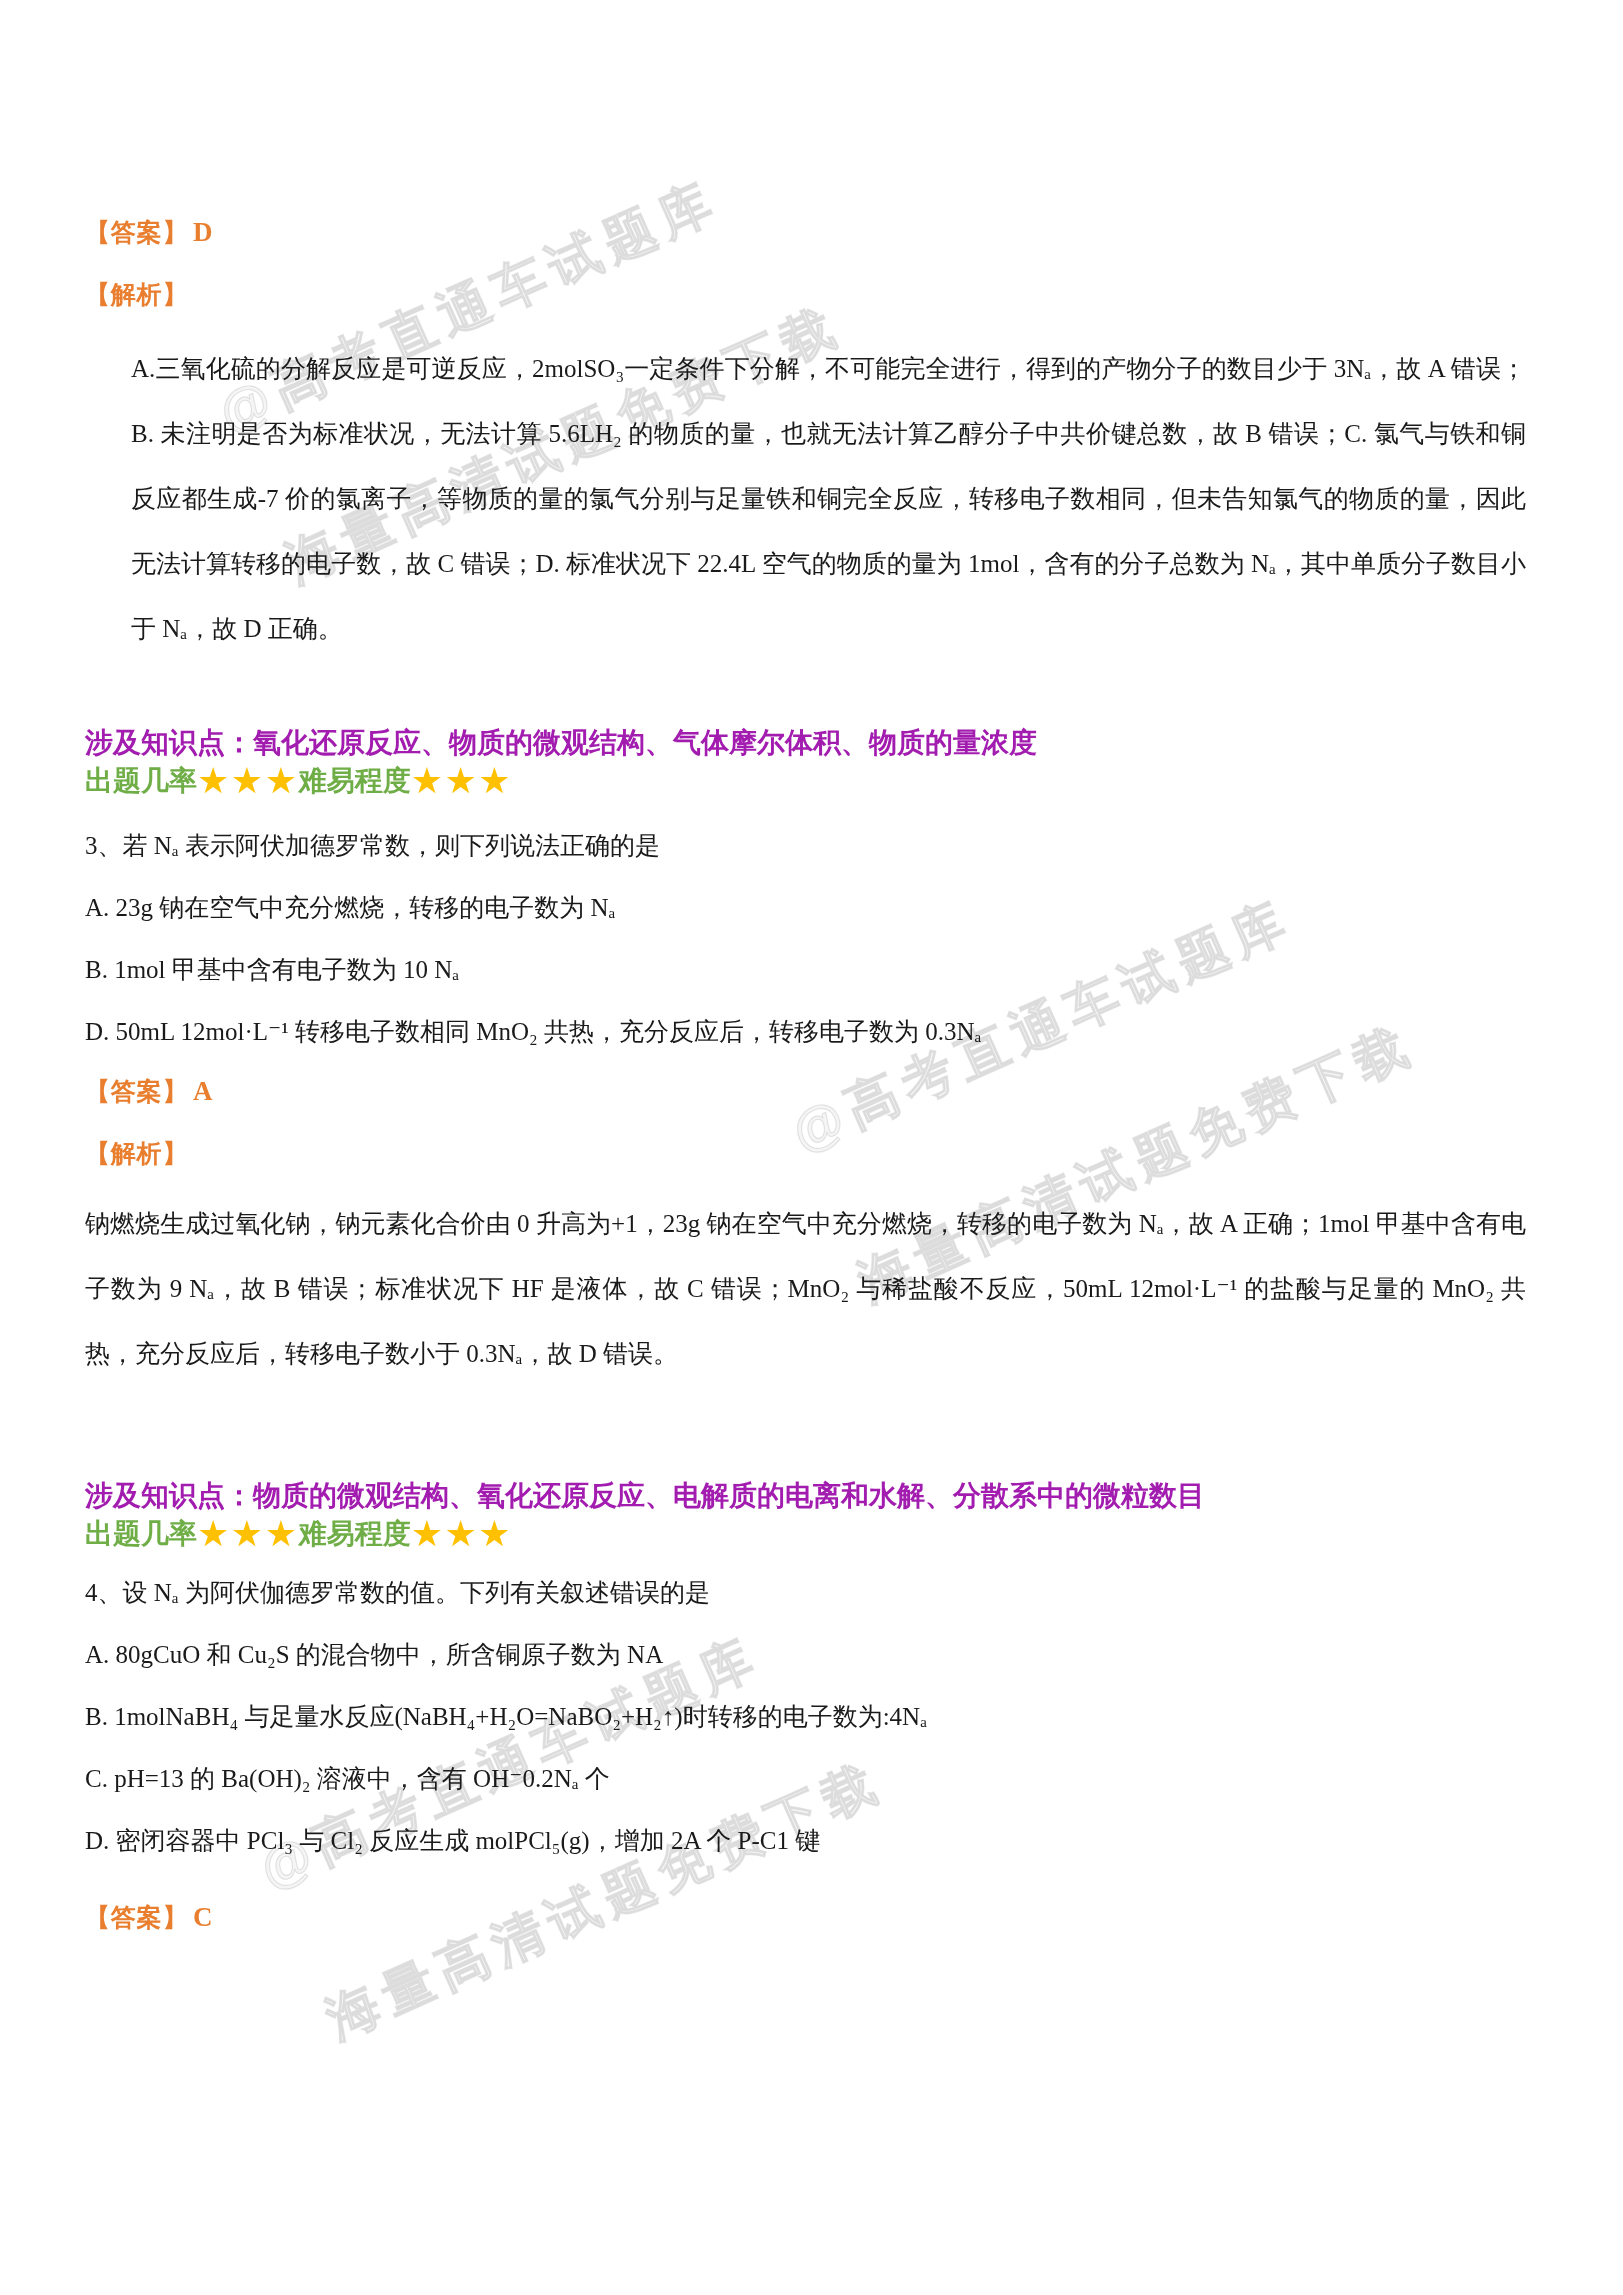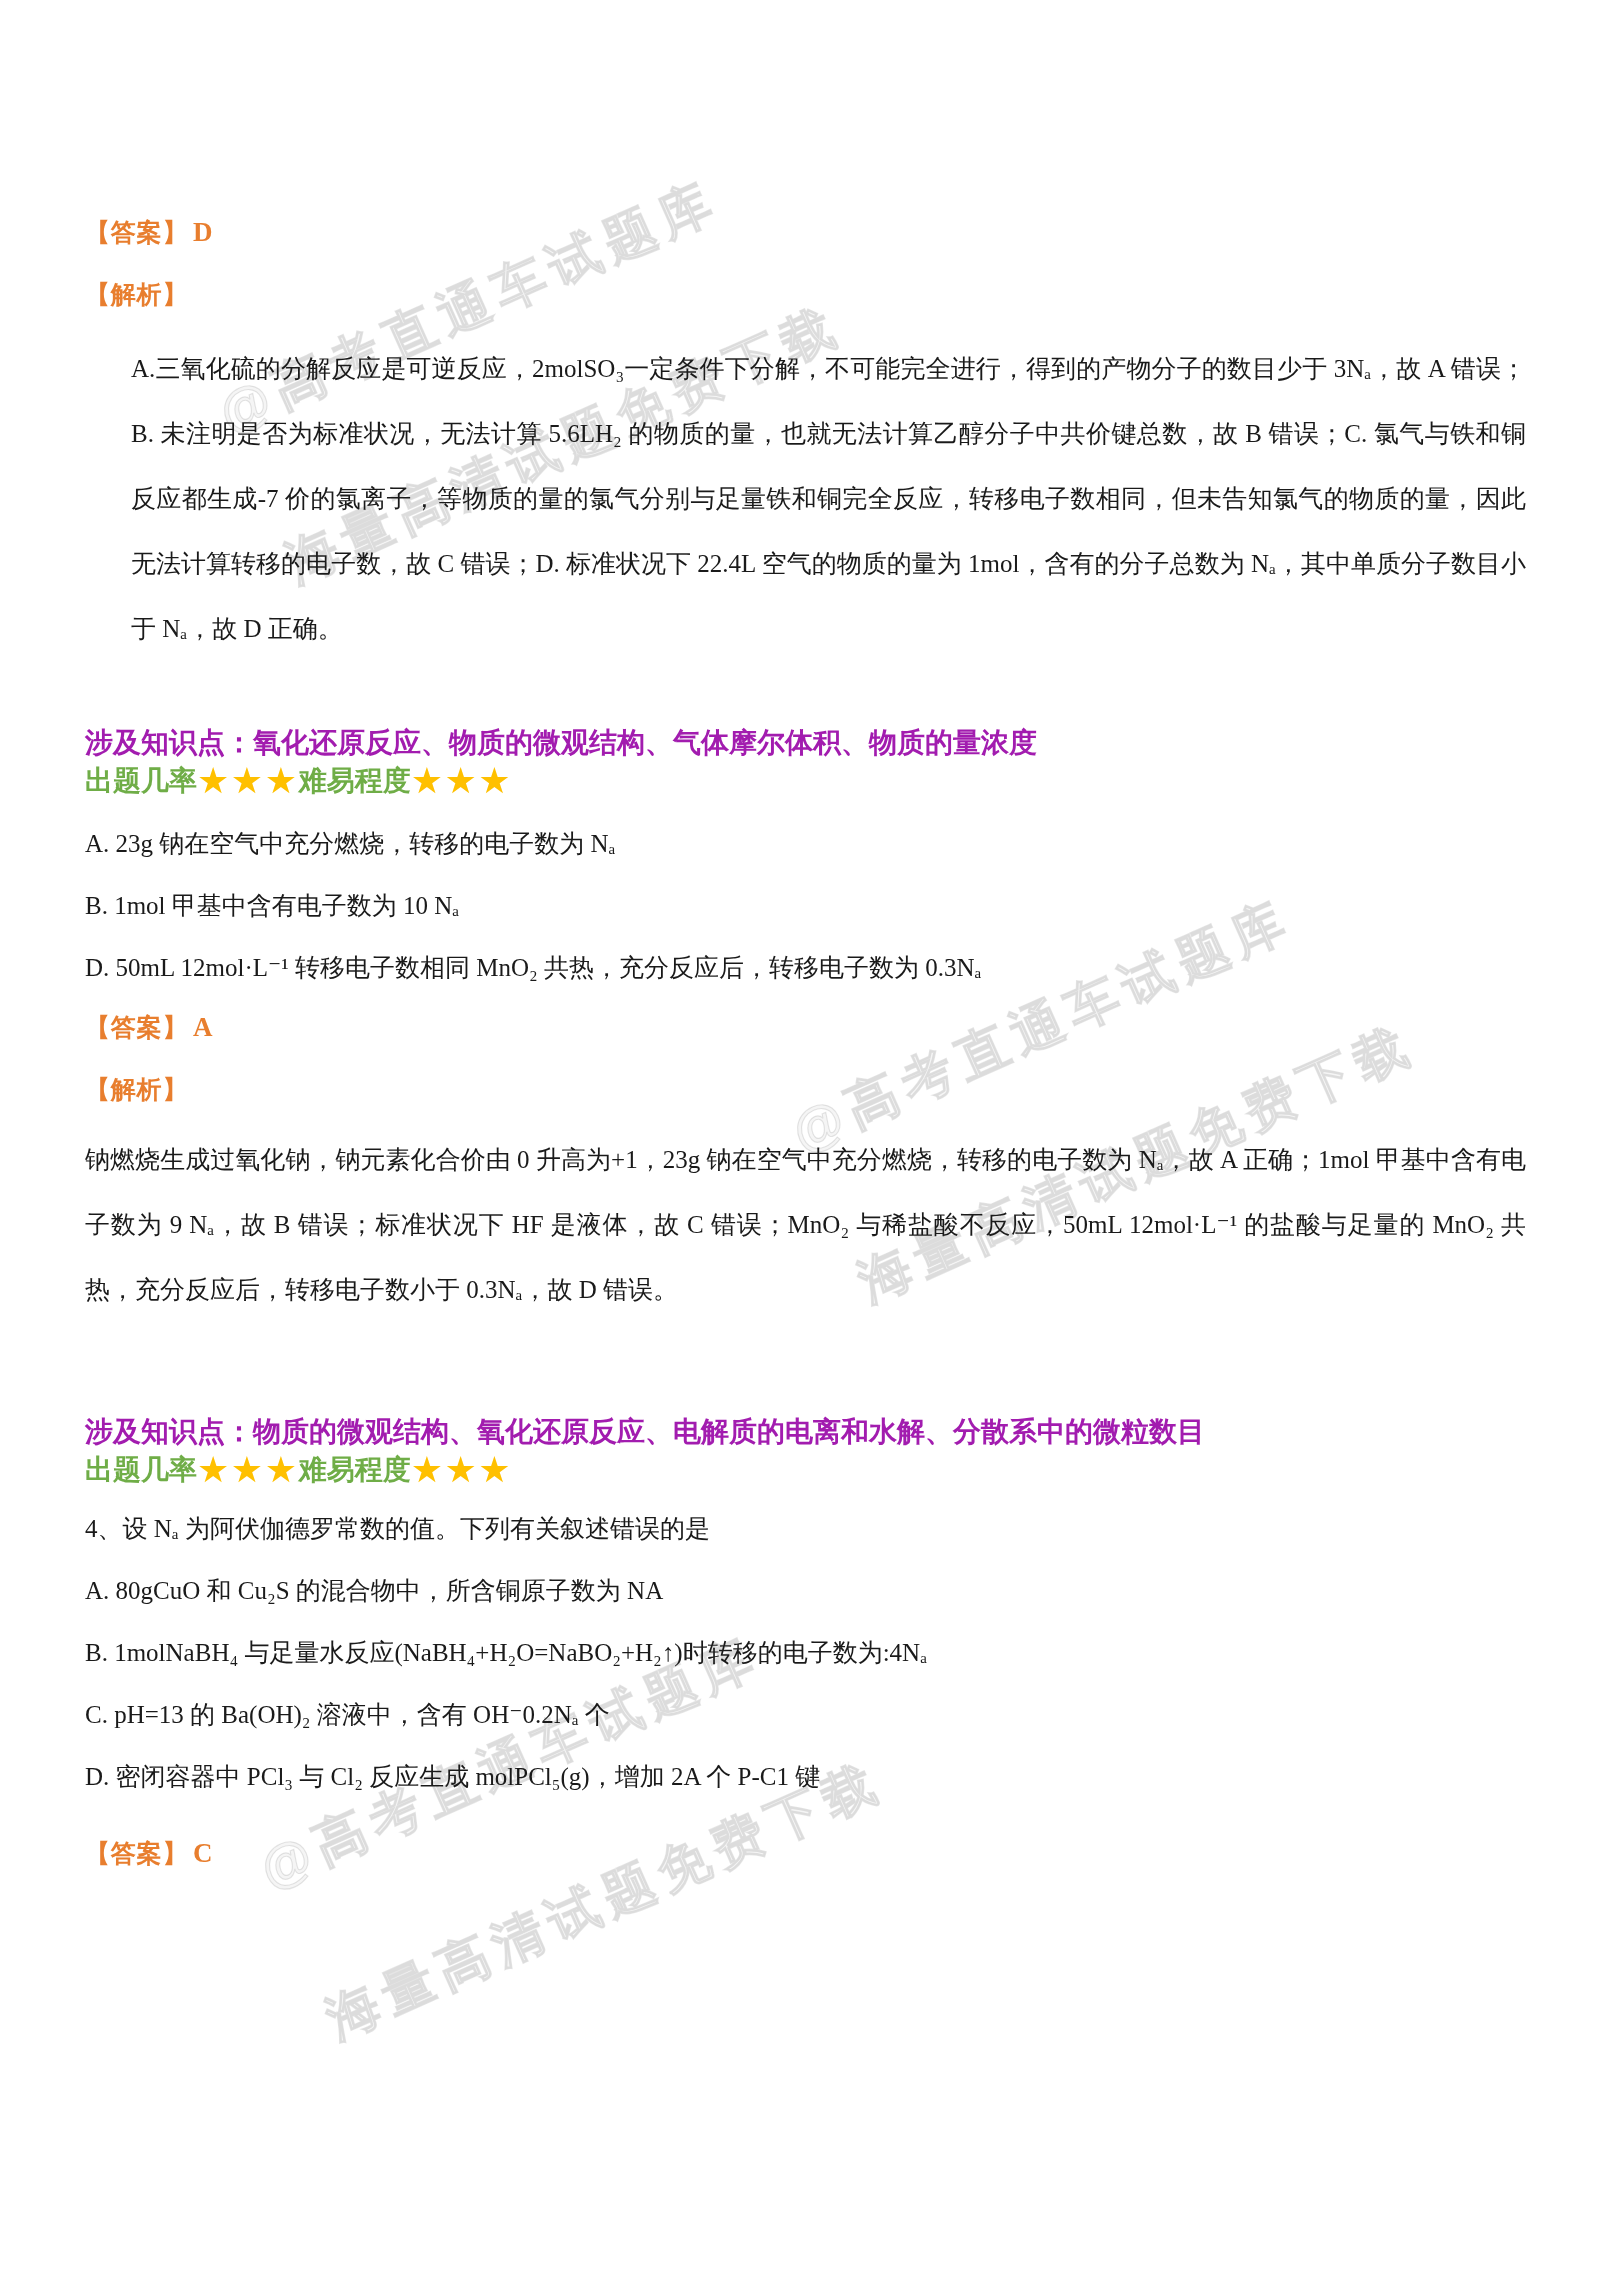--- a/index.html
+++ b/index.html
@@ -95,20 +95,21 @@
     </div>
     <p class="analysis-p indented mt-p1">A.三氧化硫的分解反应是可逆反应，2molSO₃一定条件下分解，不可能完全进行，得到的产物分子的数目少于 3Nₐ，故 A 错误；B. 未注明是否为标准状况，无法计算 5.6LH₂ 的物质的量，也就无法计算乙醇分子中共价键总数，故 B 错误；C. 氯气与铁和铜反应都生成-7 价的氯离子，等物质的量的氯气分别与足量铁和铜完全反应，转移电子数相同，但未告知氯气的物质的量，因此无法计算转移的电子数，故 C 错误；D. 标准状况下 22.4L 空气的物质的量为 1mol，含有的分子总数为 Nₐ，其中单质分子数目小于 Nₐ，故 D 正确。</p>
 
     <div class="kp-line mt-kp1">
       <span>涉及知识点：</span><span>氧化还原反应、物质的微观结构、气体摩尔体积、物质的量浓度</span>
     </div>
     <div class="rate-line">
       <span>出题几率</span><span class="stars">★★★</span><span class="difficulty-label">难易程度</span><span class="stars">★★★</span>
     </div>
 
+    <div class="row question-row mt-q3">3、若 Nₐ 表示阿伏加德罗常数，则下列说法正确的是</div>
     <div class="row option-row mt-opt">A. 23g 钠在空气中充分燃烧，转移的电子数为 Nₐ</div>
     <div class="row option-row mt-opt">B. 1mol 甲基中含有电子数为 10 Nₐ</div>
     <div class="row option-row mt-opt">D. 50mL 12mol·L⁻¹ 转移电子数相同 MnO₂ 共热，充分反应后，转移电子数为 0.3Nₐ</div>
 
     <div class="row answer-row mt-ans2">
       <span class="answer-label">【答案】</span><span class="answer-value">A</span>
     </div>
     <div class="row answer-row mt-jiexi2">
       <span class="answer-label">【解析】</span>
     </div>

